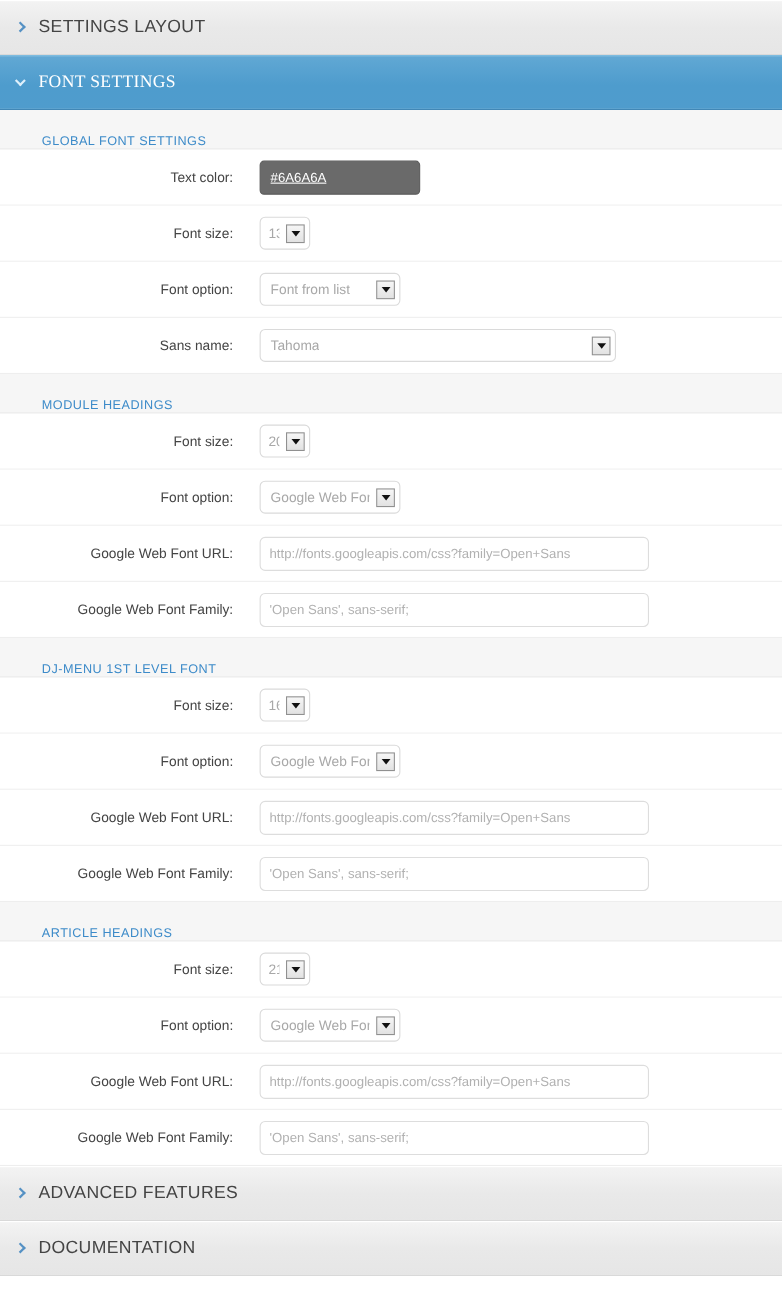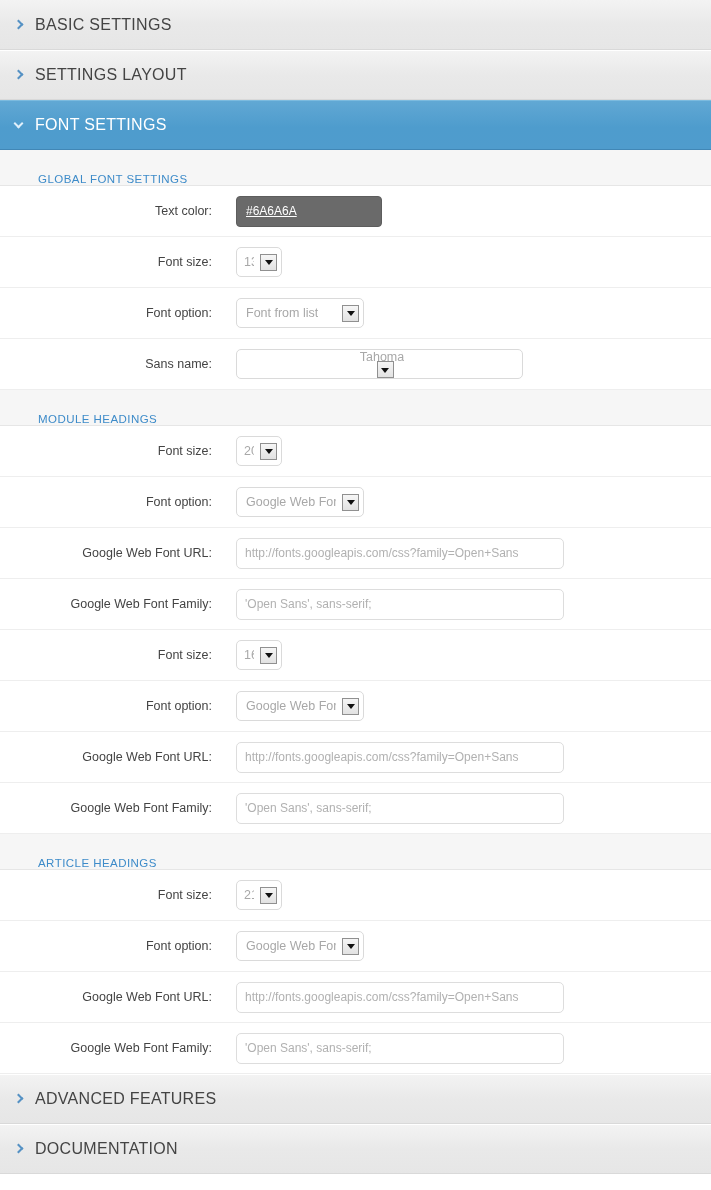--- a/index.html
+++ b/index.html
@@ -41,21 +41,21 @@
     letter-spacing: 0.3px;
     color: #444444;
     font-weight: normal;
     margin-left: 11px;
   }
   .acc-head.active {
     background: linear-gradient(to bottom, #61a8d4 0%, #4e9ccd 55%, #4f9ccd 100%);
     border-bottom: 1px solid #4187b6;
     border-top: 1px solid #7cbbdf;
   }
-  .acc-head.active .acc-label { color: #ffffff; }
+  .acc-head.active .acc-label { color: #ffffff; font-family: Liberation Serif, serif; }
 
   
   .chev {
     width: 10px;
     height: 10px;
     position: relative;
     flex: 0 0 auto;
   }
   .chev::before {
     content: "";
@@ -169,47 +169,43 @@
     margin-left: -4px;
     margin-top: -2px;
     border-left: 4px solid transparent;
     border-right: 4px solid transparent;
     border-top: 5px solid #111111;
   }
   .sel-size { width: 46px; padding-left: 7px; }
   .sel-size .sel-val { font-size: 12.5px; }
   .sel-option { width: 128px; }
   .sel-option-gwf { width: 128px; }
-  .sel-name { width: 287px; flex-direction: column; }
+  .sel-name { width: 324px; }
 
   
   .txt {
     box-sizing: border-box;
-    width: 328px;
+    width: 354px;
     height: 31px;
     border: 1px solid #dddddd;
     border-radius: 5px;
     background: #ffffff;
     padding: 0 8px;
     font-size: 12px;
     color: #b1b1b1;
     font-family: "Liberation Sans", sans-serif;
     outline: none;
   }
   .txt::placeholder { color: #b1b1b1; opacity: 1; }
 </style>
 </head>
 <body>
 
 <div class="panel">
 
-  <div class="acc-head first">
-    <span class="chev"></span>
-    <span class="acc-label">BASIC SETTINGS</span>
-  </div>
 
   <div class="acc-head">
     <span class="chev"></span>
     <span class="acc-label">SETTINGS LAYOUT</span>
   </div>
 
   <div class="acc-head active">
     <span class="chev down"></span>
     <span class="acc-label">FONT SETTINGS</span>
   </div>
@@ -286,20 +282,23 @@
     </div>
   </div>
 
   <div class="row">
     <div class="row-label">Google Web Font Family:</div>
     <div class="row-field">
       <input class="txt" type="text" placeholder="'Open Sans', sans-serif;" style="">
     </div>
   </div>
 
+  <div class="sec-head">
+    <span class="sec-head-label">DJ-MENU 1ST LEVEL FONT</span>
+  </div>
 
   <div class="row">
     <div class="row-label">Font size:</div>
     <div class="row-field">
       <div class="sel sel-size">
         <span class="sel-val">16</span>
         <span class="sel-arrow"></span>
       </div>
     </div>
   </div>

